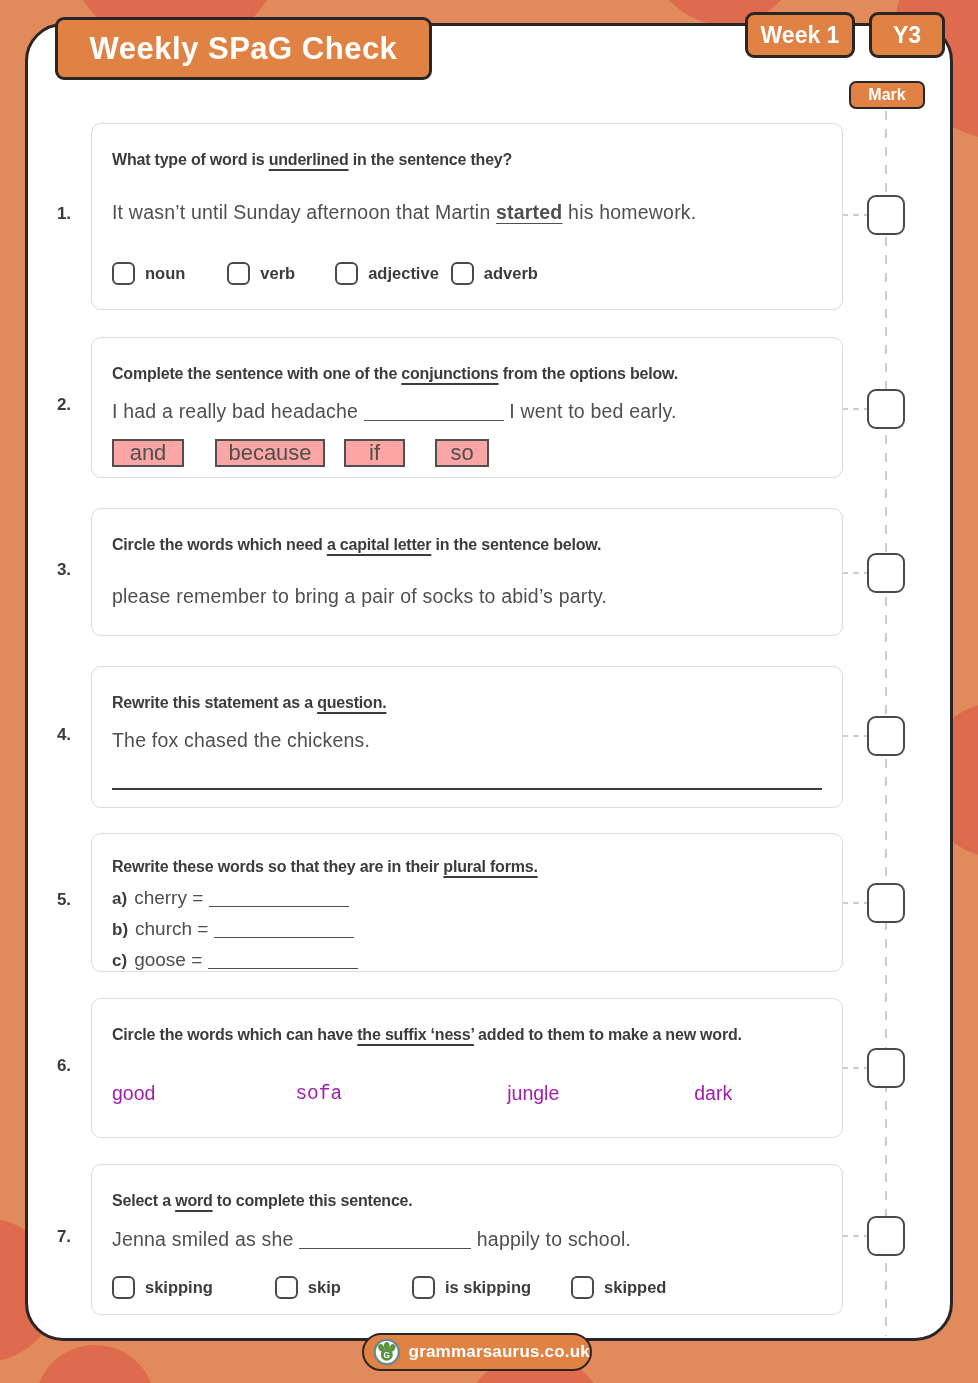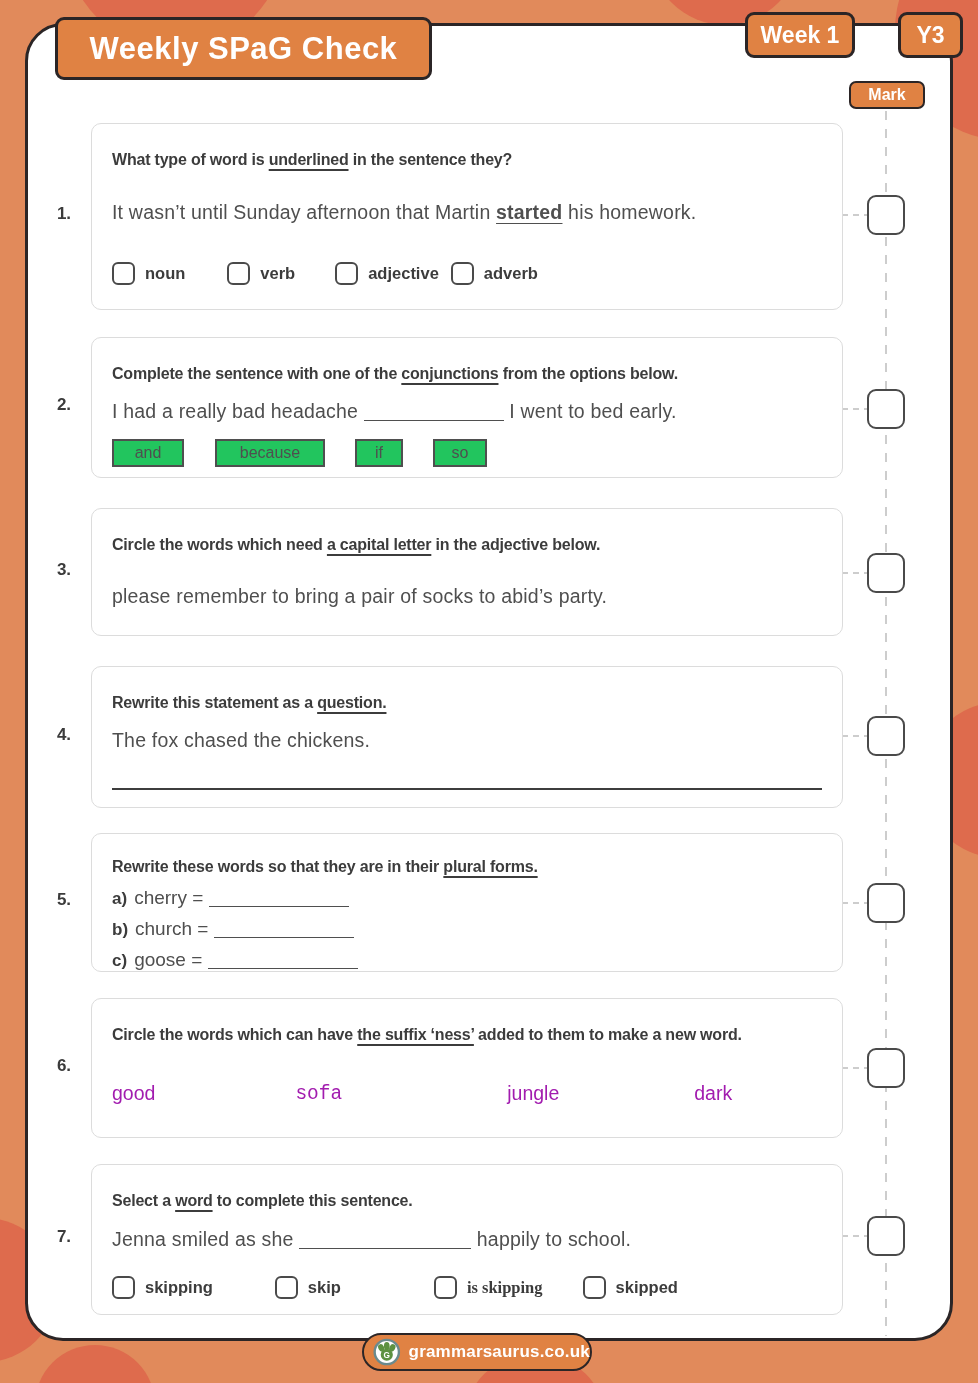--- a/index.html
+++ b/index.html
@@ -24,21 +24,21 @@
     display:flex; align-items:center; justify-content:center;
     color:#fff; font-weight:700; font-size:31px; letter-spacing:0.5px;
     z-index:2;
   }
   .badge {
     position:absolute; background:#e08243; border:3px solid #2b2526;
     border-radius:9px; display:flex; align-items:center; justify-content:center;
     color:#fff; font-weight:700; z-index:2;
   }
   .badge-week { left:745px; top:12px; width:110px; height:46px; font-size:23px; }
-  .badge-year { left:898px; top:12px; width:65px; height:46px; font-size:23px; }
+  .badge-year { left:869px; top:12px; width:76px; height:46px; font-size:23px; }
   .badge-mark { left:849px; top:81px; width:76px; height:28px; font-size:16px; border-width:2.5px; border-radius:7px; }
 
   
   .vdash {
     position:absolute; left:857px; top:85px; width:2px; height:1225px;
     background:repeating-linear-gradient(to bottom,#cdcdcd 0 9px,transparent 9px 18px);
   }
   .hdash {
     position:absolute; left:814px; width:25px; height:2px;
     background:repeating-linear-gradient(to right,#cdcdcd 0 6px,transparent 6px 11px);
@@ -69,22 +69,22 @@
   .optrow { display:flex; align-items:center; }
   .opt { display:flex; align-items:center; }
   .cb {
     display:inline-block; width:23px; height:23px; flex:0 0 23px;
     border:2px solid #4a4a4a; border-radius:6px; background:#fff;
   }
   .optlabel { font-weight:700; font-size:16.5px; color:#3c3c3c; margin-left:10px; }
 
   .wbox {
     display:inline-flex; align-items:center; justify-content:center;
-    height:28px; border:2px solid #4f4f4f; background:#22c55e;
-    font-size:16px; color:#4f4f4f;
+    height:28px; border:2px solid #4f4f4f; background:#fca5a5;
+    font-size:22px; color:#4f4f4f;
   }
 
   .plitem { font-size:19px; color:#4f4f4f; line-height:30px; }
   .plitem b { font-size:17px; color:#3c3c3c; margin-right:7px; }
 
   .ansline { border-bottom:2px solid #3d3d3d; width:100%; }
 
   .wordsrow { display:flex; align-items:center; font-size:19.5px; color:#a21caf; }
 
   .footer-pill {
@@ -153,27 +153,27 @@
         </div>
     </div>
   </div>
 
   <div class="qbox" style="top:311px;height:141px;">
     <div class="prompt"><span>Complete the sentence with one of the </span><span class="u">conjunctions</span><span> from the options below.</span></div>
     <div class="hand" style="margin-top:15px;"><span>I had a really bad headache </span><span class="blank" style="width:140px;"></span><span> I went to bed early.</span></div>
     <div class="optrow" style="margin-top:16px;">
       <span class="wbox" style="width:72px;">and</span>
       <span class="wbox" style="width:110px;margin-left:31px;">because</span>
-      <span class="wbox" style="width:48px;margin-left:30px;">if</span>
+      <span class="wbox" style="width:61px;margin-left:19px;">if</span>
       <span class="wbox" style="width:54px;margin-left:30px;">so</span>
     </div>
   </div>
 
   <div class="qbox" style="top:482px;height:128px;">
-    <div class="prompt"><span>Circle the words which need </span><span class="u">a capital letter</span><span> in the adjective below.</span></div>
+    <div class="prompt"><span>Circle the words which need </span><span class="u">a capital letter</span><span> in the sentence below.</span></div>
     <div class="hand" style="margin-top:29px;">please remember to bring a pair of socks to abid’s party.</div>
   </div>
 
   <div class="qbox" style="top:640px;height:142px;">
     <div class="prompt"><span>Rewrite this statement as a </span><span class="u">question.</span><span></span></div>
     <div class="hand" style="margin-top:15px;">The fox chased the chickens.</div>
     <div class="ansline" style="margin-top:36px;"></div>
   </div>
 
   <div class="qbox" style="top:807px;height:139px;padding-top:23px;">
@@ -200,21 +200,21 @@
     <div class="hand" style="margin-top:16px;"><span>Jenna smiled as she </span><span class="blank" style="width:172px;"></span><span> happily to school.</span></div>
     <div class="optrow" style="margin-top:25px;">
       <div class="opt">
           <span class="cb"></span>
           <span class="optlabel">skipping</span>
         </div>
       <div class="opt" style="margin-left:62px;">
           <span class="cb"></span>
           <span class="optlabel">skip</span>
         </div>
-      <div class="opt" style="margin-left:93px;font-family:Liberation Serif, serif;">
+      <div class="opt" style="margin-left:71px;">
           <span class="cb"></span>
           <span class="optlabel">is skipping</span>
         </div>
       <div class="opt" style="margin-left:40px;">
           <span class="cb"></span>
           <span class="optlabel">skipped</span>
         </div>
     </div>
   </div>
 </div>

